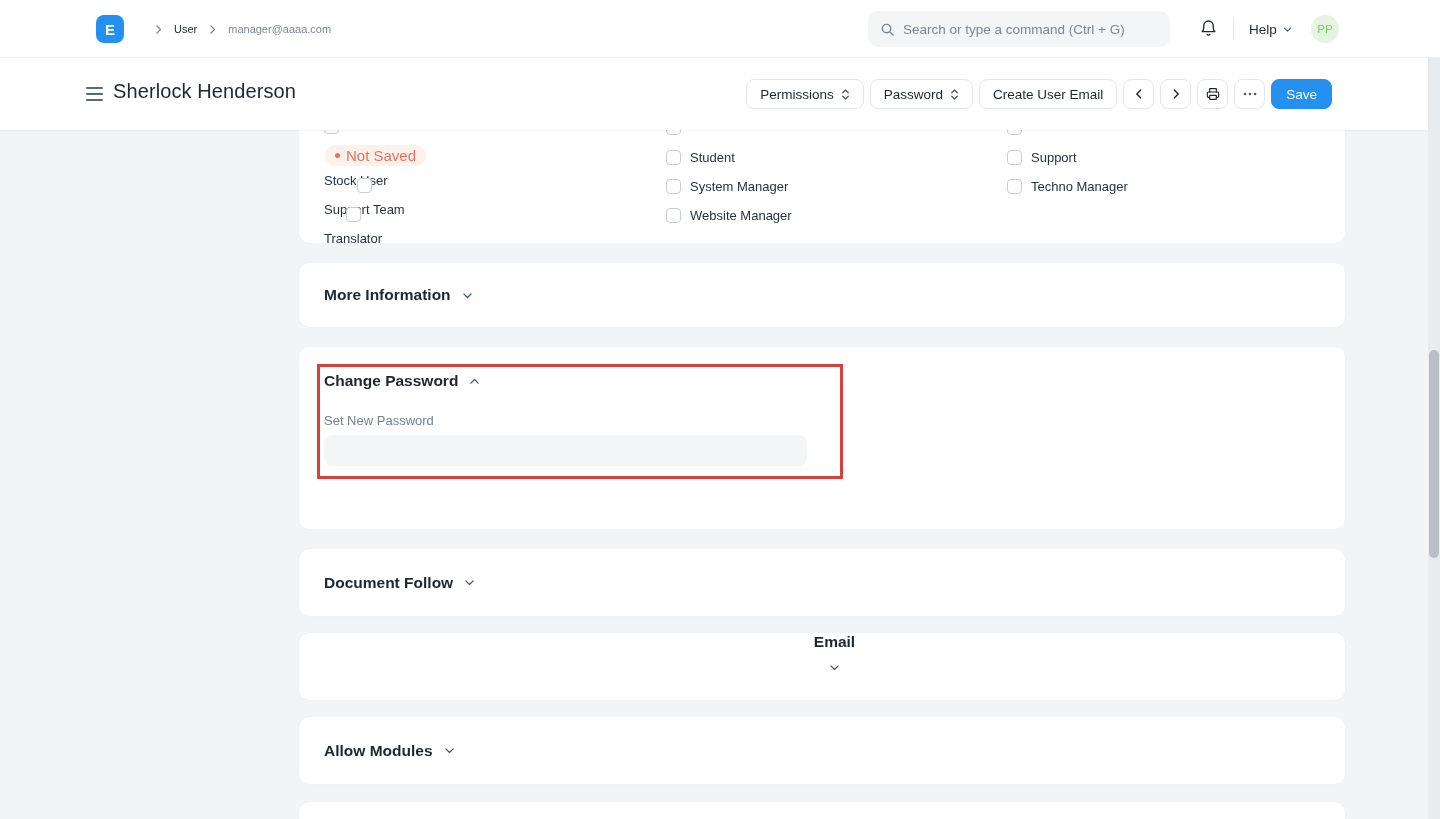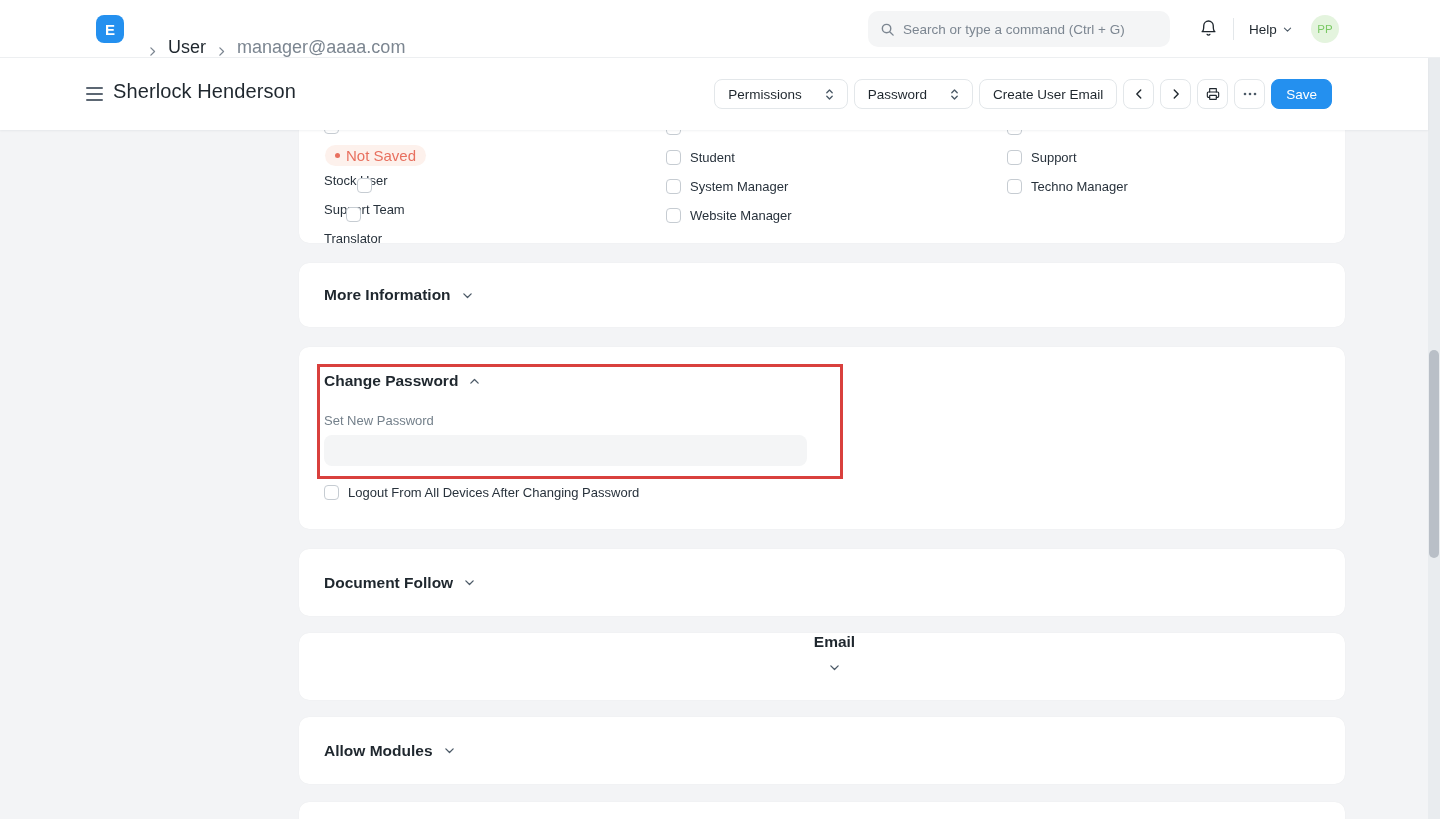--- a/index.html
+++ b/index.html
@@ -18,22 +18,22 @@
     position:absolute; top:0; left:0; width:1440px; height:58px;
     background:#ffffff; border-bottom:1px solid #edeff1; z-index:40;
   }
   .logo {
     position:absolute; left:96px; top:15px; width:28px; height:28px;
     border-radius:8px; background:#2490ef; color:#fff;
     display:flex; align-items:center; justify-content:center;
     font-weight:bold; font-size:15px; cursor:pointer;
   }
   .breadcrumb {
-    position:absolute; left:146px; top:0; height:58px;
-    display:flex; align-items:flex-end; gap:9px; font-size:18px;
+    position:absolute; left:152px; top:0; height:58px;
+    display:flex; align-items:center; gap:9px; font-size:11px;
   }
   .crumb-current { color:#1f272e; }
   .crumb-muted { color:#7c8691; }
   .searchbox {
     position:absolute; left:868px; top:11px; width:302px; height:36px;
     background:#f4f5f6; border-radius:10px;
     display:flex; align-items:center; gap:8px; padding:0 12px;
   }
   .searchbox input {
     border:none; outline:none; background:transparent; flex:1;
@@ -75,21 +75,21 @@
     display:flex; align-items:center; gap:6px; padding:0 10px;
     font-size:15px;
   }
   .status-badge .dot { width:5px; height:5px; border-radius:50%; background:#e8705f; }
   .head-actions {
     position:absolute; right:96px; top:21px; height:30px;
     display:flex; align-items:center; gap:6px;
   }
   .btn {
     height:30px; background:#fff; border:1px solid #e3e7ea; border-radius:8px;
-    display:flex; align-items:center; justify-content:center; gap:23px;
+    display:flex; align-items:center; justify-content:center; gap:7px;
     font-size:13.5px; color:#1f272e; padding:0 13px; cursor:pointer; white-space:nowrap;
   }
   .btn-icon { width:31px; padding:0; }
   .btn-primary {
     background:#2490ef; border-color:#2490ef; color:#fff; padding:0 14px;
   }
 
   
   .card {
     position:absolute; left:299px; width:1046px; background:#ffffff;
@@ -214,24 +214,20 @@
   <div class="cp-header">
     <span class="section-title">Change Password</span>
     <span>
       <svg width="13" height="13" viewBox="0 0 16 16" fill="none" stroke="#4c5a67" stroke-width="1.6" stroke-linecap="round" stroke-linejoin="round">
           <path d="M3.5 10L8 5.5 12.5 10"></path>
         </svg>
     </span>
   </div>
   <div class="cp-label">Set New Password</div>
   <input class="cp-input" type="password" value="" style="">
-  <div class="cp-logout-row">
-    <span class="checkbox"></span>
-    <span class="role-label">Logout From All Devices After Changing Password</span>
-  </div>
 </div>
 
 <div class="card card-doc-follow collapse-card">
   <span class="section-title">Document Follow</span>
   <span>
     <svg width="13" height="13" viewBox="0 0 16 16" fill="none" stroke="#4c5a67" stroke-width="1.6" stroke-linecap="round" stroke-linejoin="round">
         <path d="M3.5 6l4.5 4.5L12.5 6"></path>
       </svg>
   </span>
 </div>

